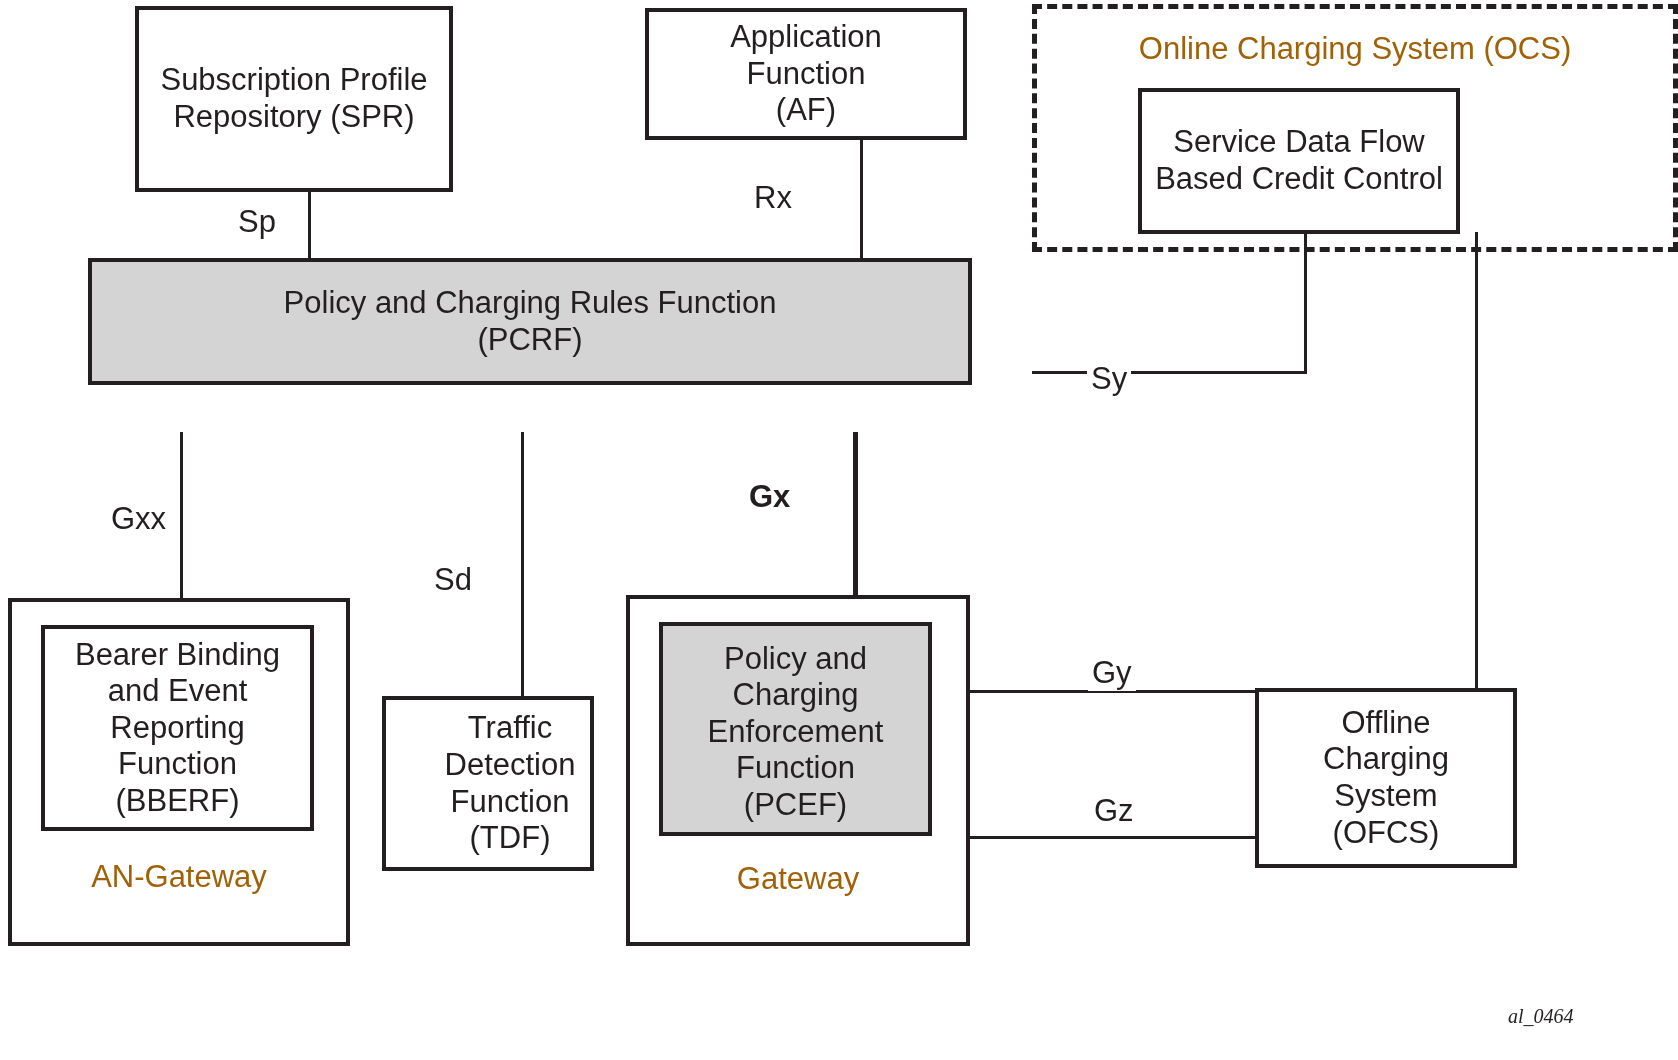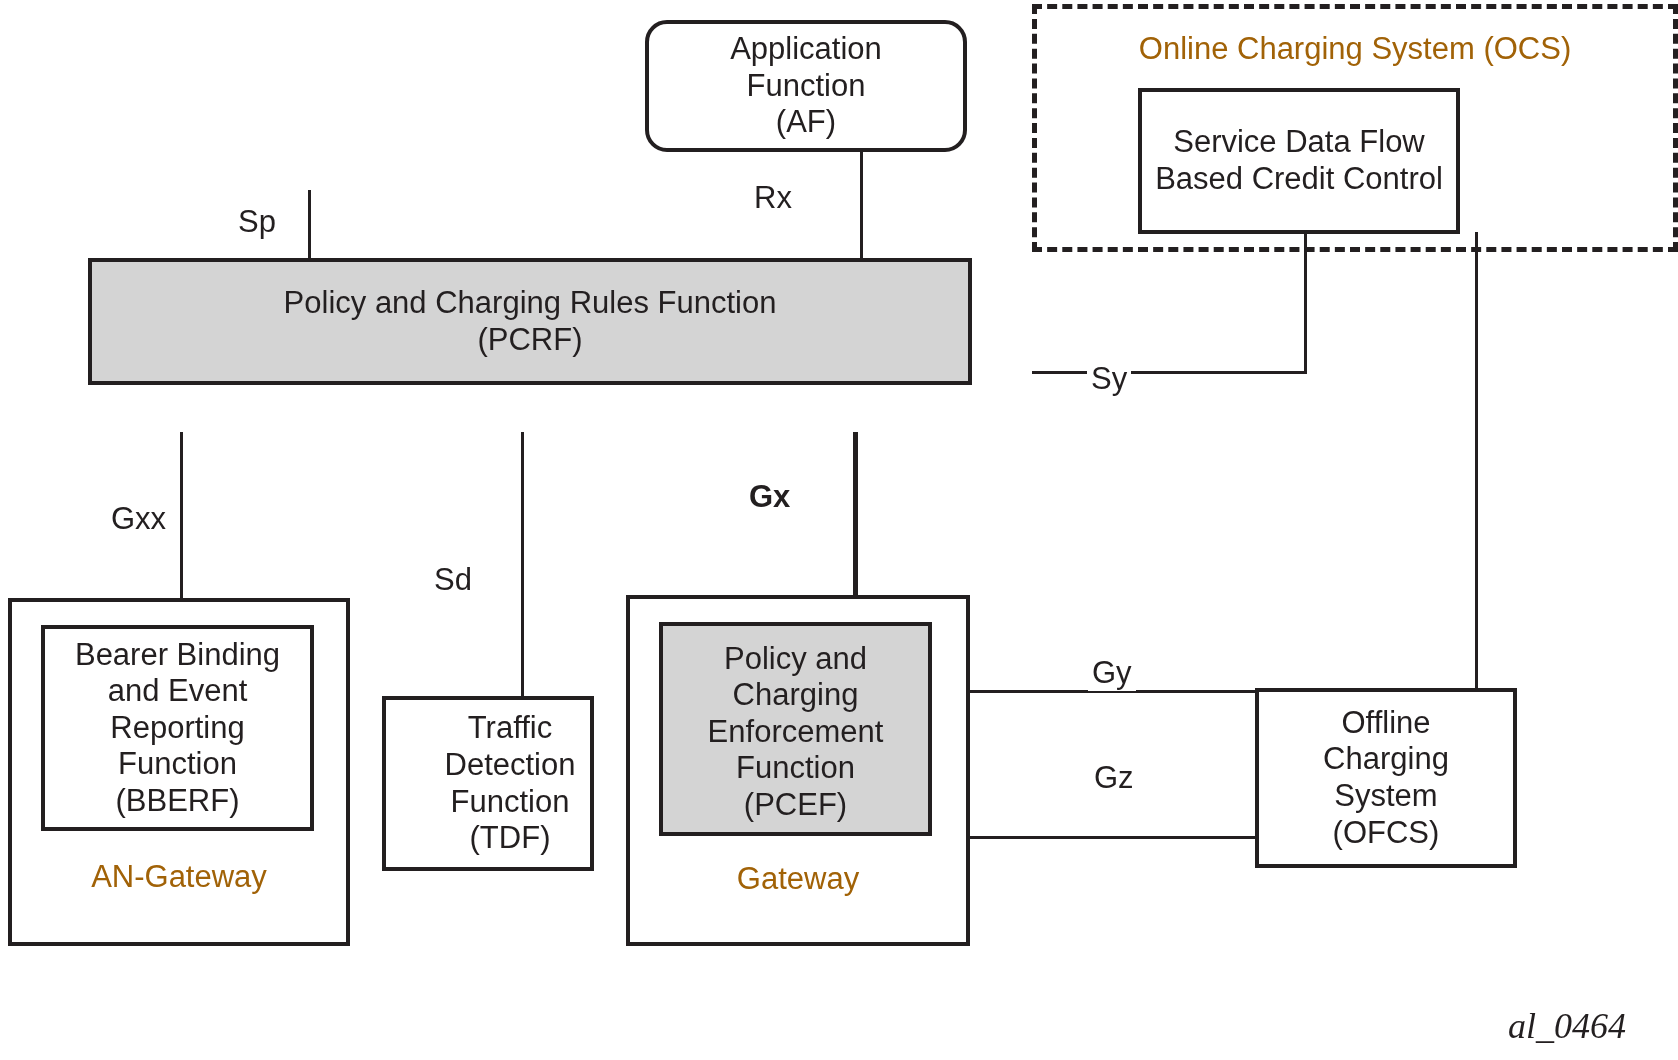--- a/index.html
+++ b/index.html
@@ -66,21 +66,21 @@
     background: #ffffff;
     padding: 0 4px;
   }
   .ref-label.bold {
     font-weight: bold;
   }
   .fig-id {
     position: absolute;
     font-family: "Liberation Serif", serif;
     font-style: italic;
-    font-size: 36px;
+    font-size: 20px;
     color: #231f20;
     white-space: nowrap;
     z-index: 6;
   }
 </style>
 </head>
 <body>
 
 <div id="canvas">
 
@@ -95,22 +95,26 @@
 
   <div class="conn" style="left:521px; top:432px; width:3px; height:310px;"></div>
 
   <div class="conn thick" style="left:853px; top:432px; width:5px; height:208px;"></div>
 
   <div class="conn" style="left:966px; top:690px; width:512px; height:3px;"></div>
   <div class="conn" style="left:1475px; top:232px; width:3px; height:461px;"></div>
 
   <div class="conn" style="left:966px; top:836px; width:390px; height:3px;"></div>
 
+  <div class="box" style="left:135px; top:6px; width:318px; height:186px;">
+    <span style="white-space:pre-line;">Subscription Profile
+Repository (SPR)</span>
+  </div>
 
-  <div class="box" style="left:645px; top:20px; width:322px; height:132px;border-radius:22px;">
+  <div class="box" style="left:645px; top:8px; width:322px; height:132px;">
     <span style="white-space:pre-line;">Application
 Function
 (AF)</span>
   </div>
 
   <div class="box dashed container-box" style="left:1032px; top:4px; width:646px; height:248px; z-index:2;">
     <div class="container-label" style="top:22px;">Online Charging System (OCS)</div>
   </div>
 
   <div class="box" style="left:1138px; top:88px; width:322px; height:146px; z-index:6;">
@@ -168,17 +172,17 @@
   <div class="ref-label" style="left:1087px; top:361px;">Sy</div>
 
   <div class="ref-label" style="left:107px; top:501px;">Gxx</div>
 
   <div class="ref-label" style="left:430px; top:562px;">Sd</div>
 
   <div class="ref-label bold" style="left:745px; top:479px;">Gx</div>
 
   <div class="ref-label" style="left:1088px; top:655px;">Gy</div>
 
-  <div class="ref-label" style="left:1090px; top:760px;">Gz</div>
+  <div class="ref-label" style="left:1090px; top:793px;">Gz</div>
 
   <div class="fig-id" style="left:1508px; top:1005px;">al_0464</div>
 
 </div>
 
 </body></html>

